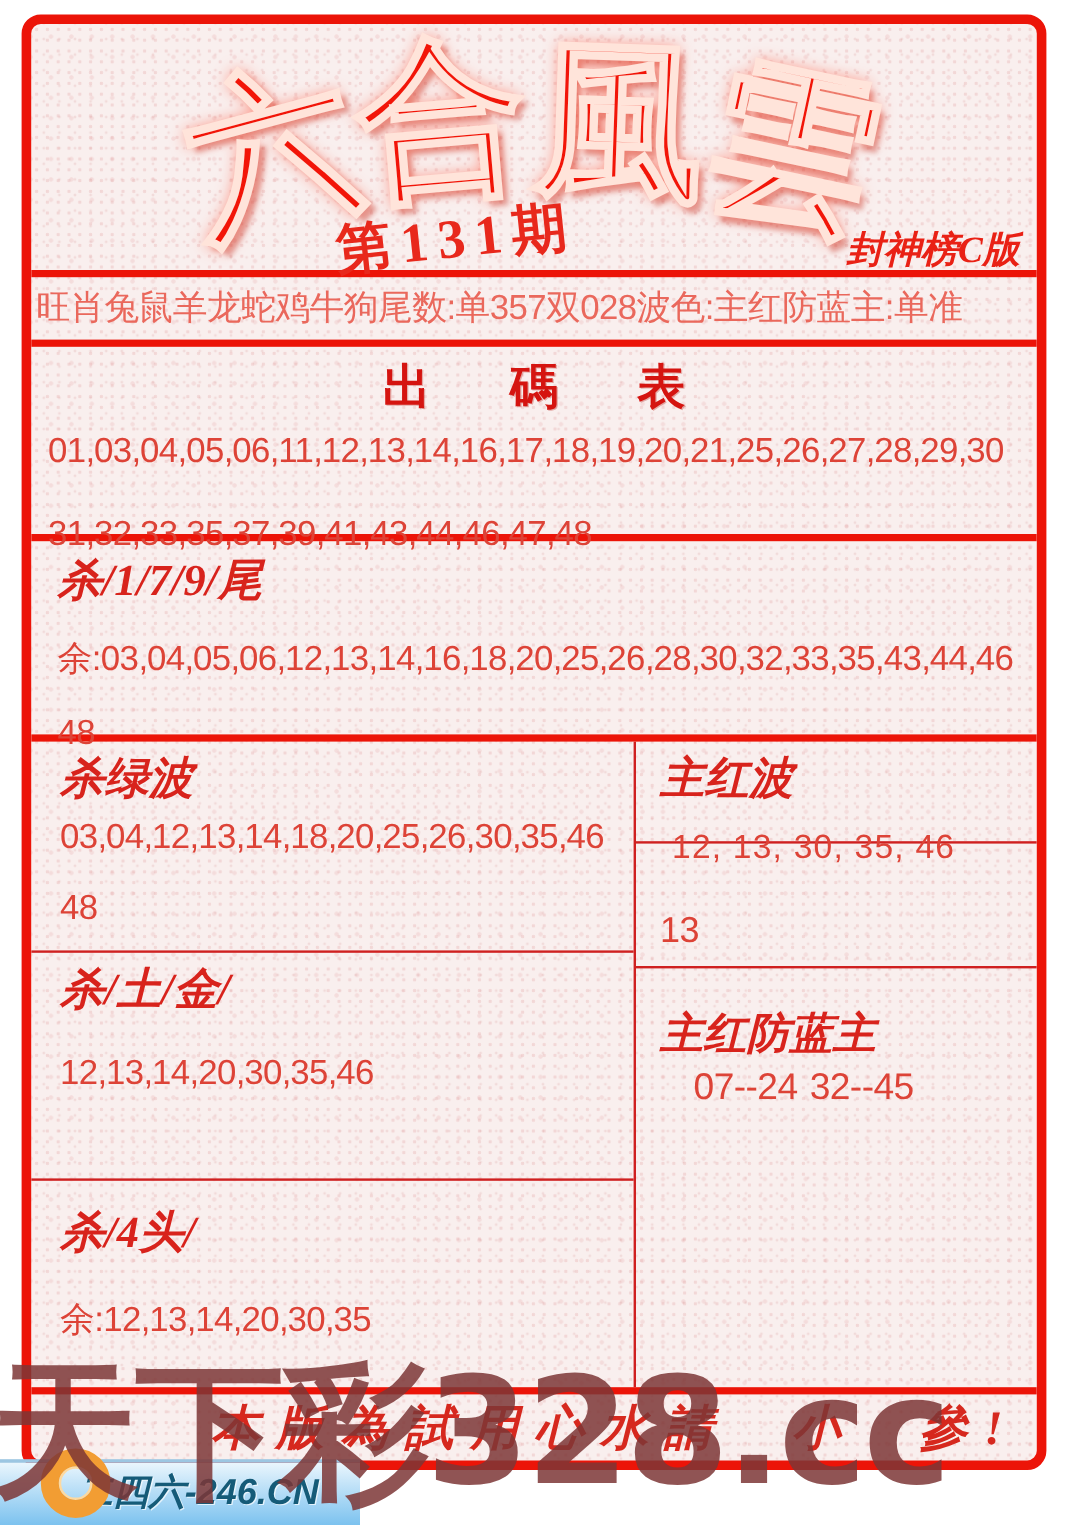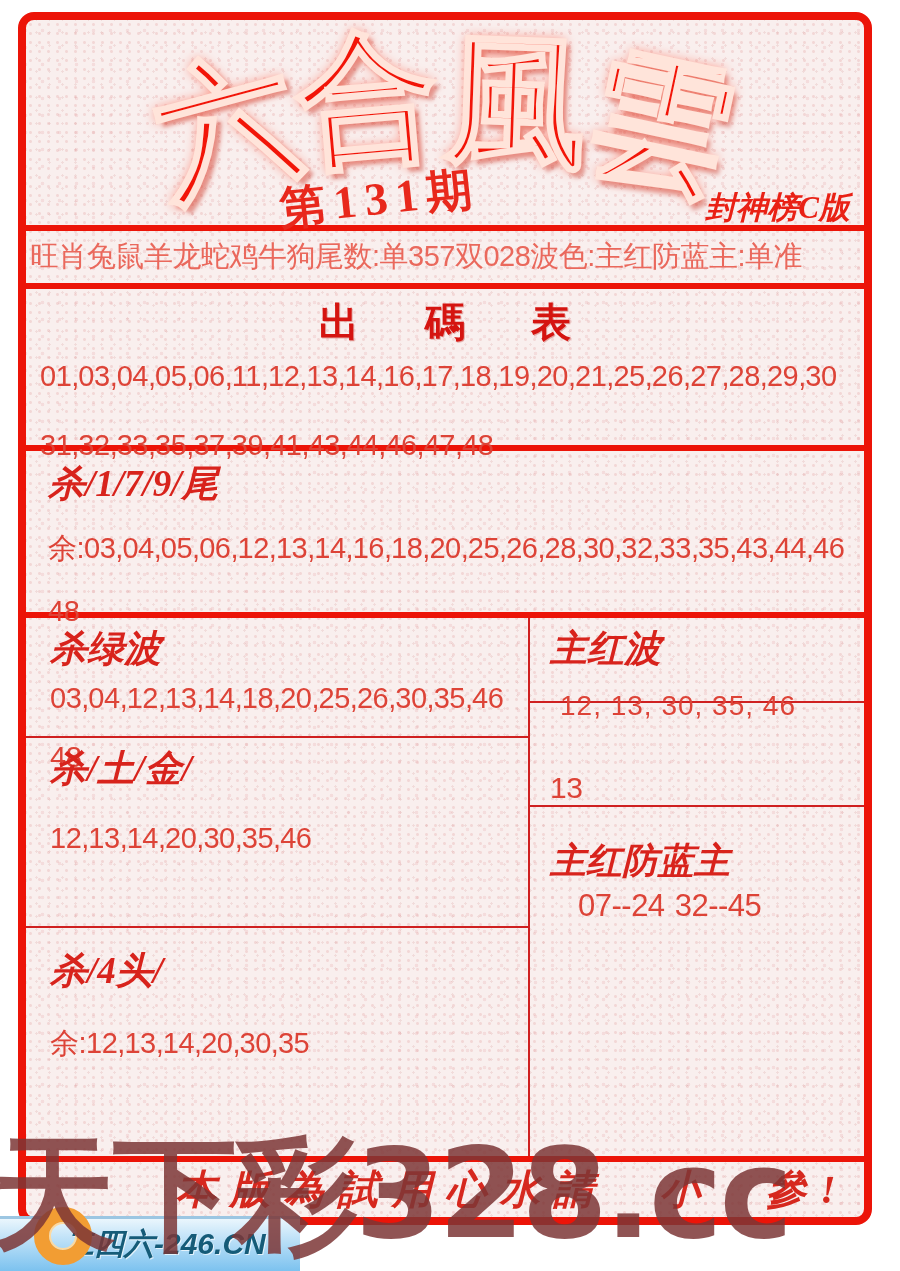--- a/index.html
+++ b/index.html
@@ -87,31 +87,31 @@
   .sha179 .numline.l2 { margin-top:26px; }
 
   
   .twocol { height:545px; border-bottom:6px solid #ec1408; display:flex; }
   .leftcol { width:502px; display:flex; flex-direction:column; }
   .vdiv { width:2px; background:#cf2020; }
   .rightcol { flex:1; display:flex; flex-direction:column; }
   .cell { position:relative; padding:6px 10px 0 24px; }
   .cell.bline { border-bottom:2px solid #cf2020; }
 
-  .cell-lv { height:120px; }
+  .cell-lv { height:176px; }
   .cell-lv .numline { margin-top:8px; }
   .cell-lv .tail { margin-top:26px; }
   .cell-tujin { height:190px; }
   .cell-tujin .numline { margin-top:28px; }
   .cell-tou4 { flex:1; padding-top:18px; }
   .cell-tou4 .numline { margin-top:28px; }
 
   .cell-hong { height:85px; padding-left:20px; }
   .cell-hong .numline { margin-top:16px; margin-left:10px; font-size:28px; word-spacing:0; letter-spacing:1px; }
-  .cell-13 { height:104px; display:flex; align-items:flex-end; padding:0 0 0 20px; }
+  .cell-13 { height:104px; display:flex; align-items:flex-end; padding:0 0 12px 20px; }
   .cell-13 .numline { font-size:30px; }
   .cell-teduan { flex:1; padding-left:20px; }
   .cell-teduan .sec-header { margin-top:24px; font-size:36px; }
   .cell-teduan .numline { margin-left:28px; margin-top:2px; font-size:31px; word-spacing:2px; }
 
   
   .footer-strip {
     flex:1; display:flex; align-items:center;
     font-family:"Liberation Serif", serif; font-weight:bold; font-style:italic;
     font-size:40px; color:#d6281e; padding-left:150px;

